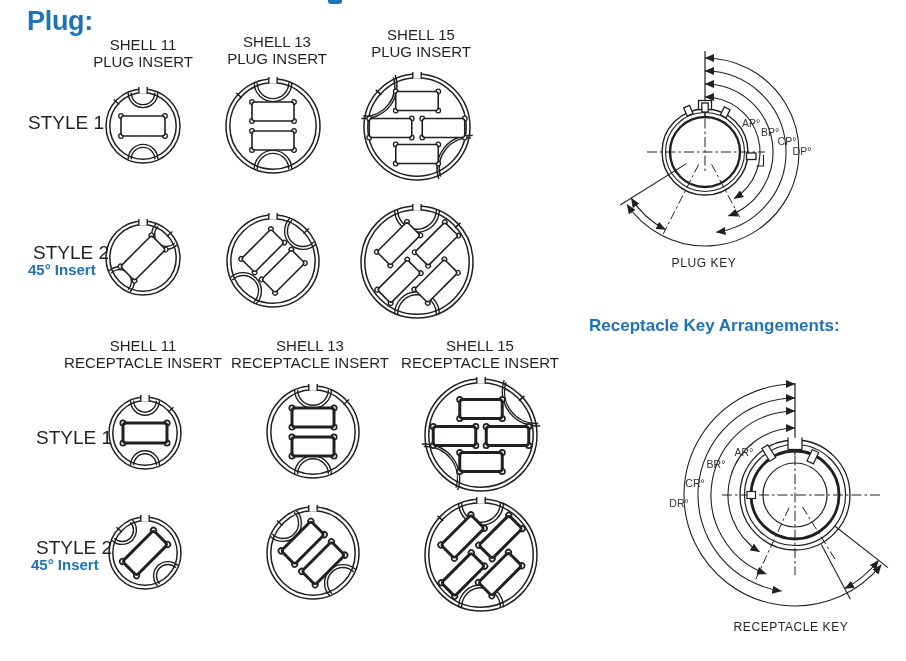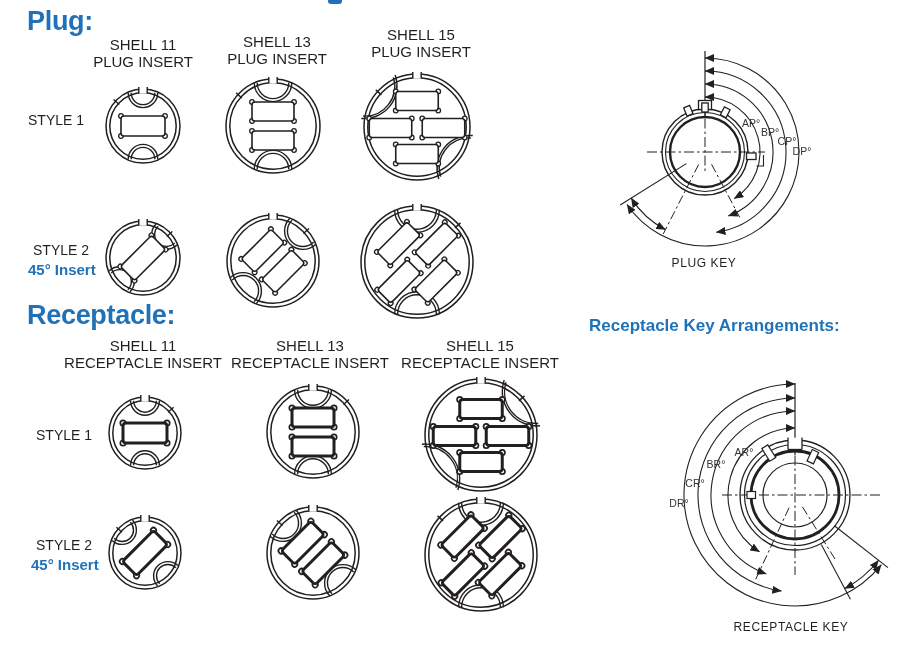--- a/index.html
+++ b/index.html
@@ -2,21 +2,21 @@
 <html style="--accent: #1f72b8;"><head>
 <meta charset="utf-8">
 <style>
   html,body{margin:0;padding:0;background:#fff;}
   .stage{position:relative;width:906px;height:661px;background:#fff;overflow:hidden;
          font-family:"Liberation Sans",sans-serif;padding-left:44px;}
   .t{position:absolute;white-space:nowrap;color:#231f20;}
   .h1{font-size:27px;font-weight:bold;color:var(--accent);letter-spacing:-0.3px;}
   .h2{font-size:17px;font-weight:bold;color:var(--accent);}
   .colhead{transform:translateX(-50%);text-align:center;font-size:15px;line-height:17px;}
-  .stylbl{font-size:14px;text-align:right;}
+  .stylbl{font-size:19px;text-align:right;}
   .sub{font-size:15px;font-weight:bold;color:var(--accent);}
   .cap{font-size:12px;letter-spacing:0.6px;transform:translateX(-50%);}
   .angl{position:absolute;font-size:10.5px;color:#333;transform:translate(-50%,-50%);white-space:nowrap;}
   .frag{position:absolute;background:var(--accent);}
   svg{position:absolute;left:0;top:0;}
 </style>
 </head>
 <body>
 
 <div class="stage">
@@ -443,21 +443,20 @@
   </div>
   <div class="t colhead" style="left:421px;top:26px">
     <div>SHELL 15</div>
     <div>PLUG INSERT</div>
   </div>
 
   <div class="t stylbl" style="left:28px;top:112px">STYLE 1</div>
   <div class="t stylbl" style="left:33px;top:242px">STYLE 2</div>
   <div class="t sub" style="left:28px;top:261px">45° Insert</div>
 
-  <div class="t h1" style="left:27px;top:300px">Receptacle:</div>
 
   <div class="t colhead" style="left:143px;top:337px">
     <div>SHELL 11</div>
     <div>RECEPTACLE INSERT</div>
   </div>
   <div class="t colhead" style="left:310px;top:337px">
     <div>SHELL 13</div>
     <div>RECEPTACLE INSERT</div>
   </div>
   <div class="t colhead" style="left:480px;top:337px">

